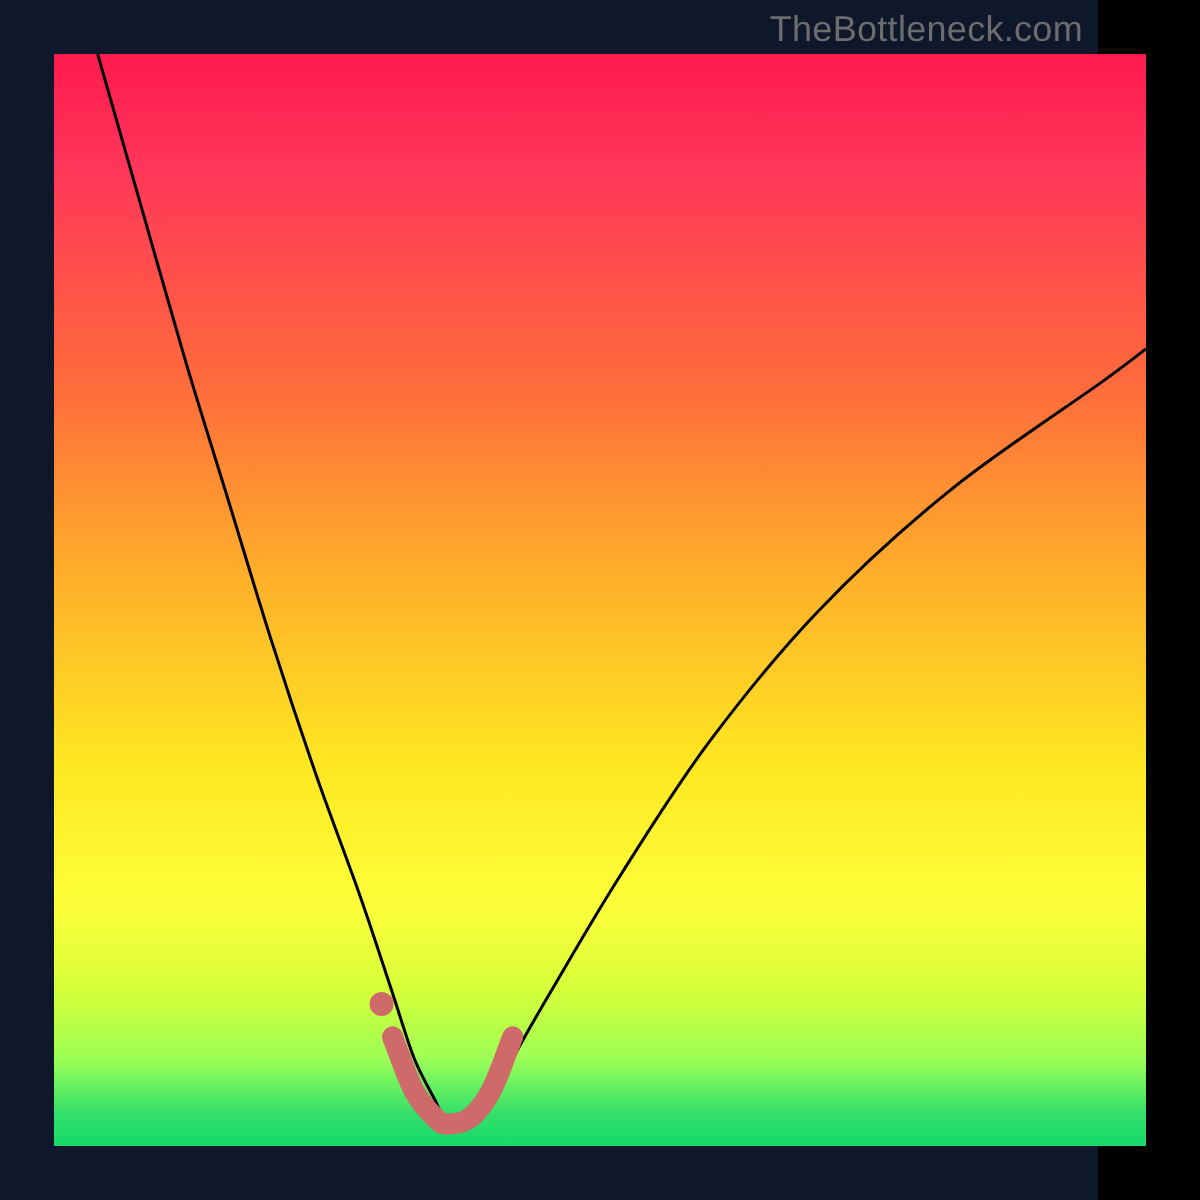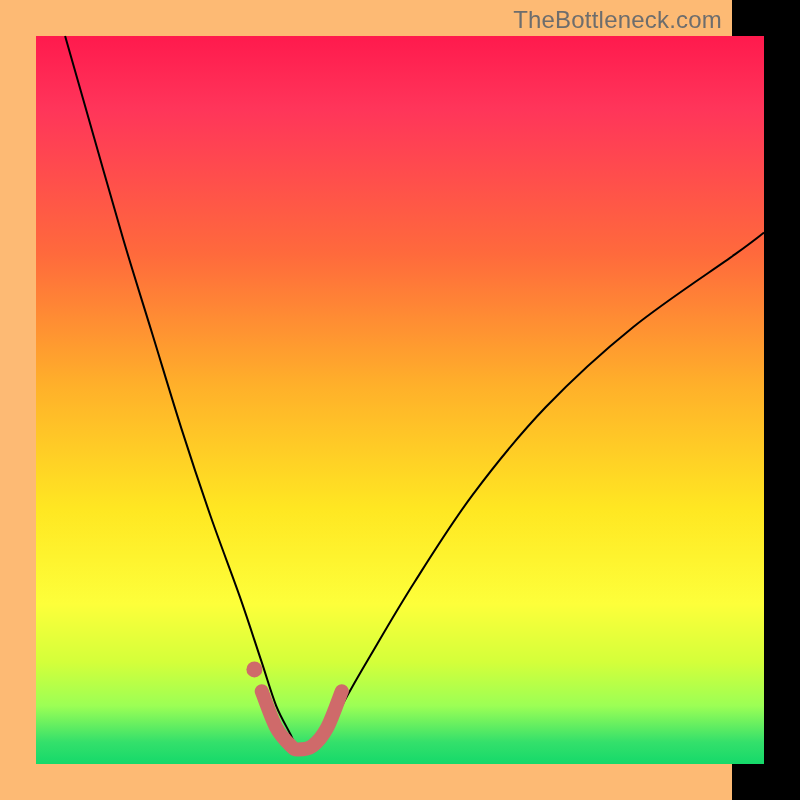--- a/index.html
+++ b/index.html
@@ -10,21 +10,21 @@
     background: #000000;
     overflow: hidden;
     font-family: Arial, Helvetica, sans-serif;
   }
   .frame {
     position: absolute;
     top: 0;
     left: 0;
     width: 732px;
     height: 800px;
-    background: #fdba74;
+    background: #0f172a;
   }
   .plot-area {
     position: absolute;
     top: 36px;
     left: 36px;
     width: 728px;
     height: 728px;
     
     background: linear-gradient(
       to bottom,

